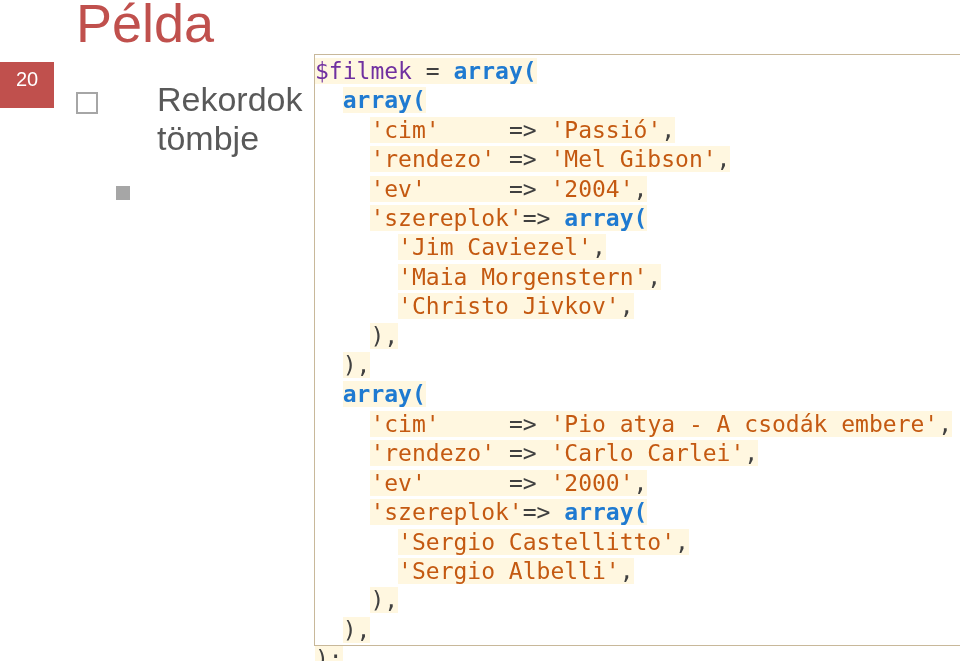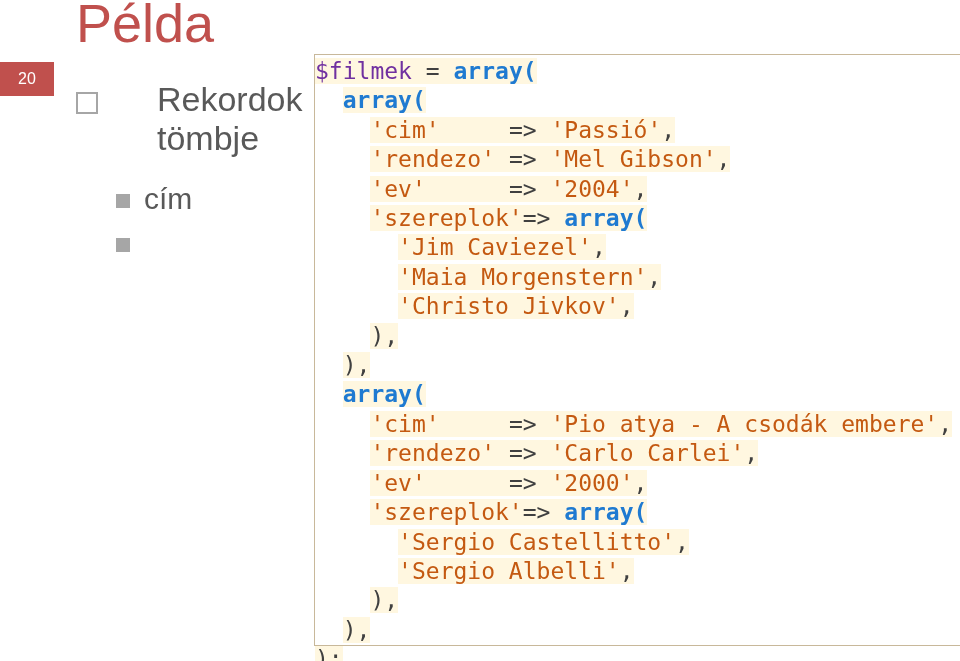--- a/index.html
+++ b/index.html
@@ -23,24 +23,24 @@
     font-size: 54px;
     color: #c0504d;
     font-family: "Segoe UI Light", "Segoe UI", Arial, sans-serif;
     font-weight: 300;
   }
   .slidenum {
     position: absolute;
     top: 62px;
     left: 0;
     width: 54px;
-    height: 34px;
+    height: 46px;
     background: #c0504d;
     color: #fff;
-    font-size: 16px;
+    font-size: 20px;
     line-height: 34px;
     text-align: center;
     font-family: "Segoe UI", Arial, sans-serif;
   }
   .bullets {
     position: absolute;
     top: 80px;
     left: 76px;
     width: 230px;
     font-size: 34px;
@@ -111,24 +111,20 @@
   <div class="title">Példa</div>
   <div class="slidenum">20</div>
 
   <div class="bullets">
     <div class="b1">
       <span class="mark"></span>
       <span>Rekordok tömbje</span>
     </div>
     <div class="b2">
       <span class="mark"></span>
-      <span>cím</span>
-    </div>
-    <div class="b2">
-      <span class="mark"></span>
     </div>
   </div>
 
   <div class="codebox">
 <pre><span class="hl"><span class="var">$filmek</span> <span class="eq">=</span> <span class="kw">array(</span></span>
   <span class="hl"><span class="kw">array(</span></span>
     <span class="hl"><span class="str">'cim'</span>     <span class="arrow">=&gt;</span> <span class="str">'Passió'</span>,</span>
     <span class="hl"><span class="str">'rendezo'</span> <span class="arrow">=&gt;</span> <span class="str">'Mel Gibson'</span>,</span>
     <span class="hl"><span class="str">'ev'</span>      <span class="arrow">=&gt;</span> <span class="str">'2004'</span>,</span>
     <span class="hl"><span class="str">'szereplok'</span><span class="arrow">=&gt;</span> <span class="kw">array(</span></span>

